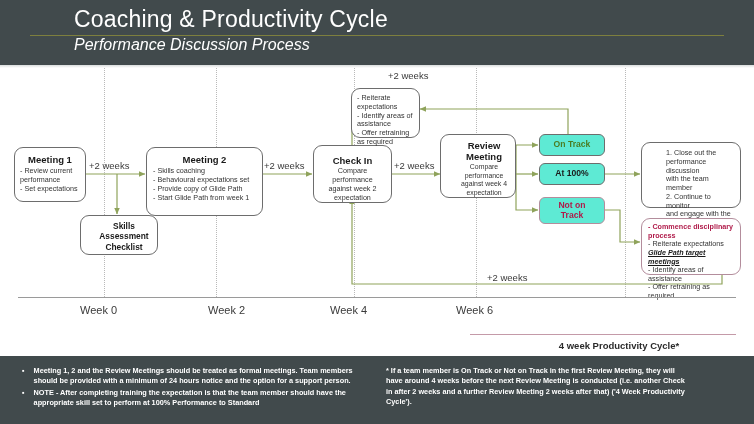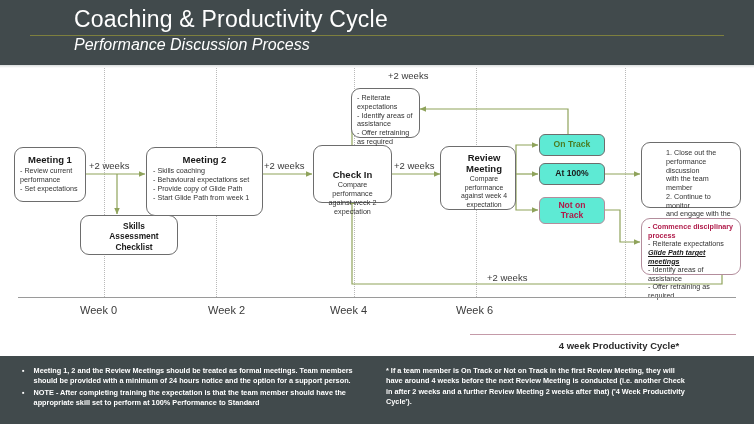--- a/index.html
+++ b/index.html
@@ -144,43 +144,43 @@
         <path d="M352,41 L352,70"></path>
       </g>
     </svg>
 
     <div class="node" style="left:14px;top:79px;width:72px;height:55px;padding:6px 5px 0 5px;">
       <span class="ttl" style="font-size:9.5px;">Meeting 1</span>
       <span class="bdy" style="font-size:7.2px;white-space:pre-line;margin-top:2px;">- Review current performance
 - Set expectations</span>
     </div>
 
-    <div class="node" style="left:80px;top:147px;width:98px;height:40px;padding:5px 4px 0 14px;">
+    <div class="node" style="left:80px;top:147px;width:78px;height:40px;padding:5px 4px 0 14px;">
       <span class="bdy c" style="font-size:8.4px;white-space:pre-line;font-weight:bold;color:#1a1a1a;">Skills
 Assessment
 Checklist</span>
     </div>
 
     <div class="node" style="left:146px;top:79px;width:117px;height:69px;padding:6px 6px 0 6px;">
       <span class="ttl" style="font-size:9.5px;">Meeting 2</span>
       <span class="bdy" style="font-size:7.2px;white-space:pre-line;margin-top:2px;">- Skills coaching
 - Behavioural expectations set
 - Provide copy of Glide Path
 - Start Glide Path from week 1</span>
     </div>
 
-    <div class="node" style="left:313px;top:77px;width:79px;height:58px;padding:23px 4px 0 4px;">
+    <div class="node" style="left:313px;top:77px;width:79px;height:58px;padding:9px 4px 0 4px;">
       <span class="ttl" style="font-size:9.5px;">Check In</span>
       <span class="bdy c" style="font-size:7.2px;white-space:pre-line;margin-top:1px;">Compare
 performance
 against week 2
 expectation</span>
     </div>
 
-    <div class="node" style="left:440px;top:78px;width:76px;height:64px;padding:5px 4px 0 16px;">
+    <div class="node" style="left:440px;top:66px;width:76px;height:64px;padding:5px 4px 0 16px;">
       <span class="ttl" style="font-size:9.5px;white-space:pre-line;">Review
 Meeting</span>
       <span class="bdy c" style="font-size:6.9px;white-space:pre-line;margin-top:1px;">Compare
 performance
 against week 4
 expectation</span>
     </div>
 
     <div class="node" style="left:351px;top:20px;width:69px;height:50px;padding:5px 5px 0 5px;">
       <span class="bdy" style="font-size:7.2px;white-space:pre-line;">- Reiterate expectations

